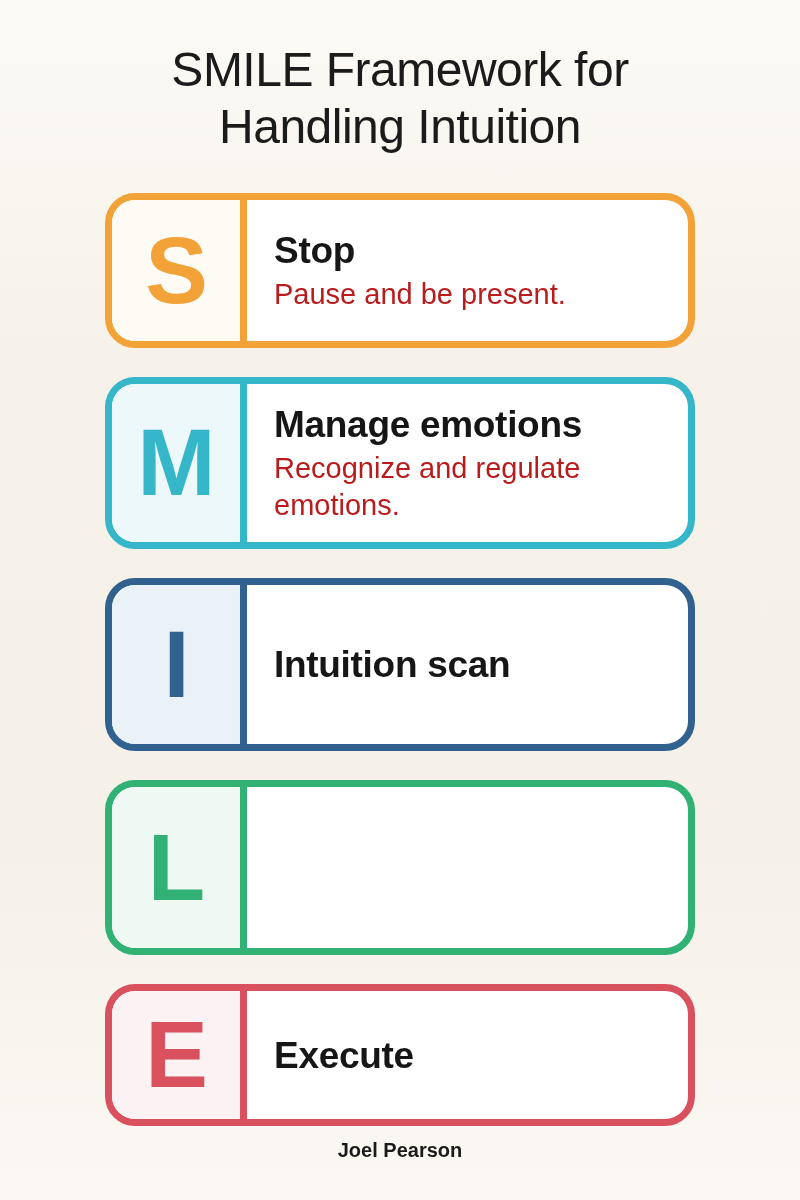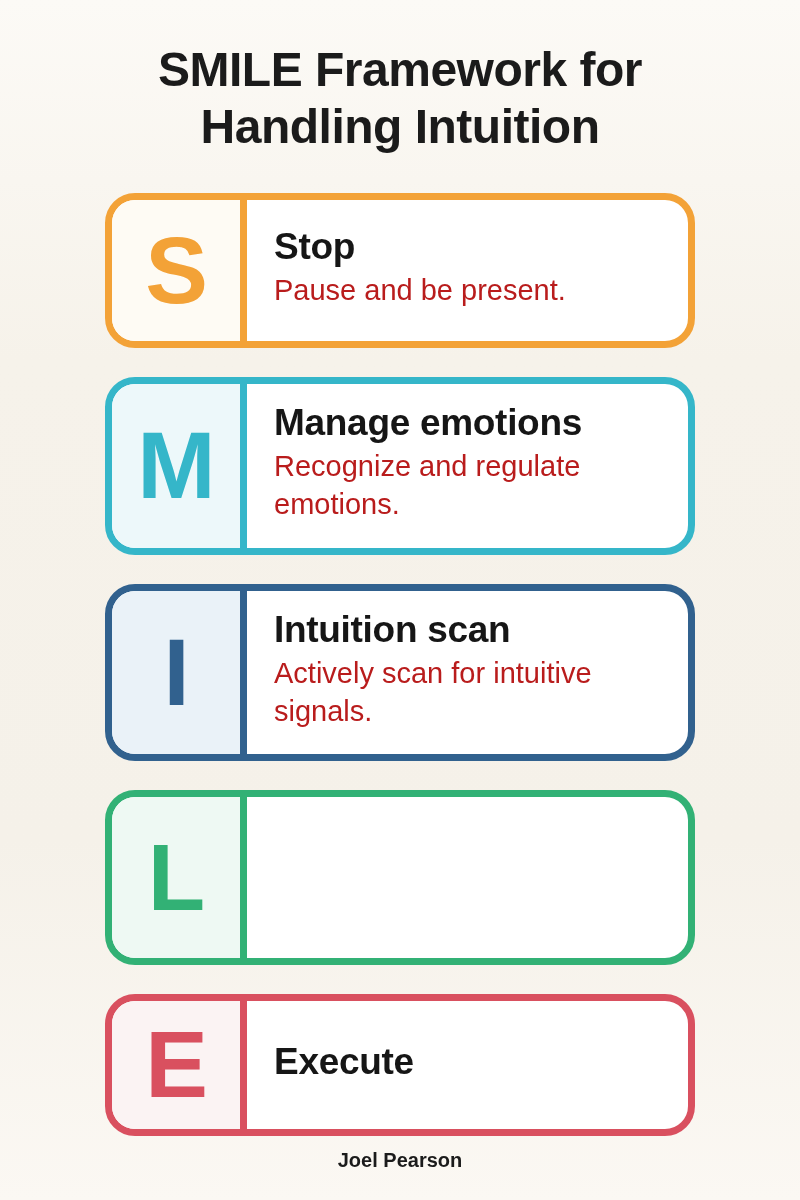--- a/index.html
+++ b/index.html
@@ -15,21 +15,21 @@
     display: flex;
     flex-direction: column;
     align-items: center;
   }
   .page-title {
     margin-top: 42px;
     max-width: 580px;
     text-align: center;
     font-size: 48px;
     line-height: 1.18;
-    font-weight: bold;
+    font-weight: normal;
     color: #1b1b1b;
     letter-spacing: -0.5px;
   }
   .cards-list {
     margin-top: 38px;
     width: 590px;
     display: flex;
     flex-direction: column;
     gap: 29px;
   }
@@ -60,21 +60,21 @@
     letter-spacing: -1px;
   }
   .divider {
     flex: 0 0 7px;
   }
   .card-content {
     flex: 1 1 auto;
     display: flex;
     flex-direction: column;
     justify-content: center;
-    padding: 16px 14px 24px 27px;
+    padding: 16px 14px 16px 27px;
   }
   .card-title {
     font-size: 37px;
     font-weight: bold;
     color: #161616;
     line-height: 1.22;
     letter-spacing: -0.3px;
   }
   .card-desc {
     font-size: 29px;
@@ -119,21 +119,20 @@
     </div>
   </div>
 
   <div class="card" style="border-color: rgb(49, 97, 142);">
     <div class="letter-panel" style="background: rgb(234, 242, 248);">
       <span class="letter" style="color: rgb(49, 97, 142);">I</span>
     </div>
     <div class="divider" style="background: rgb(49, 97, 142);"></div>
     <div class="card-content">
       <div class="card-title">Intuition scan</div>
-      <div class="card-desc">Actively scan for intuitive signals.</div>
     </div>
   </div>
 
   <div class="card" style="border-color: rgb(50, 177, 117);">
     <div class="letter-panel" style="background: rgb(238, 249, 243);">
       <span class="letter" style="color: rgb(50, 177, 117);">L</span>
     </div>
     <div class="divider" style="background: rgb(50, 177, 117);"></div>
   </div>
 

